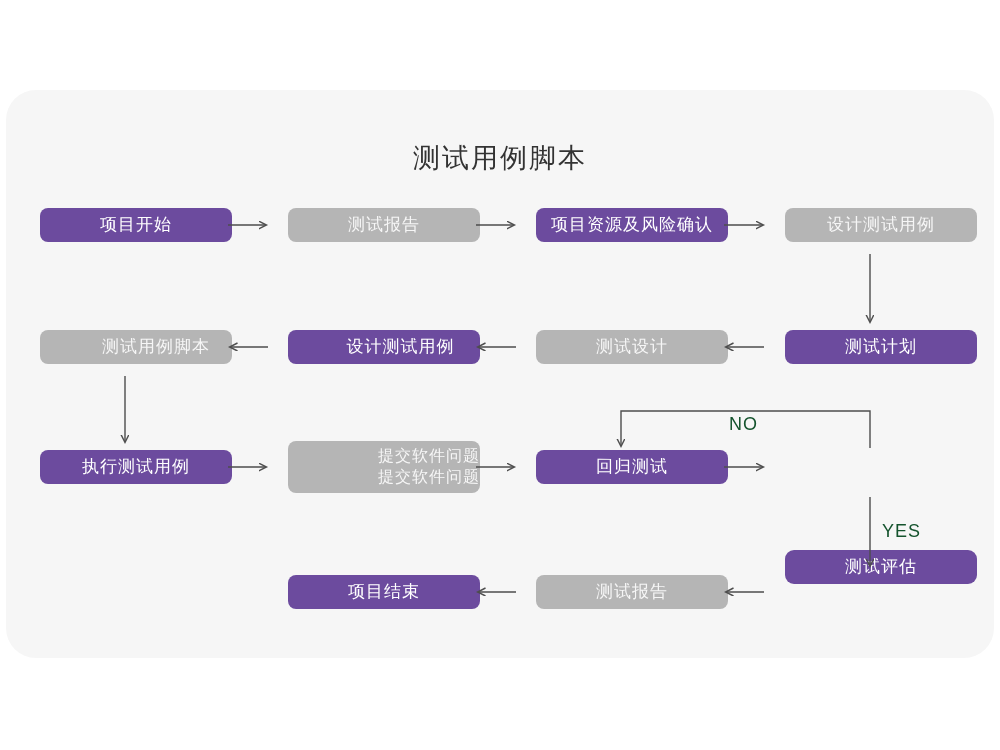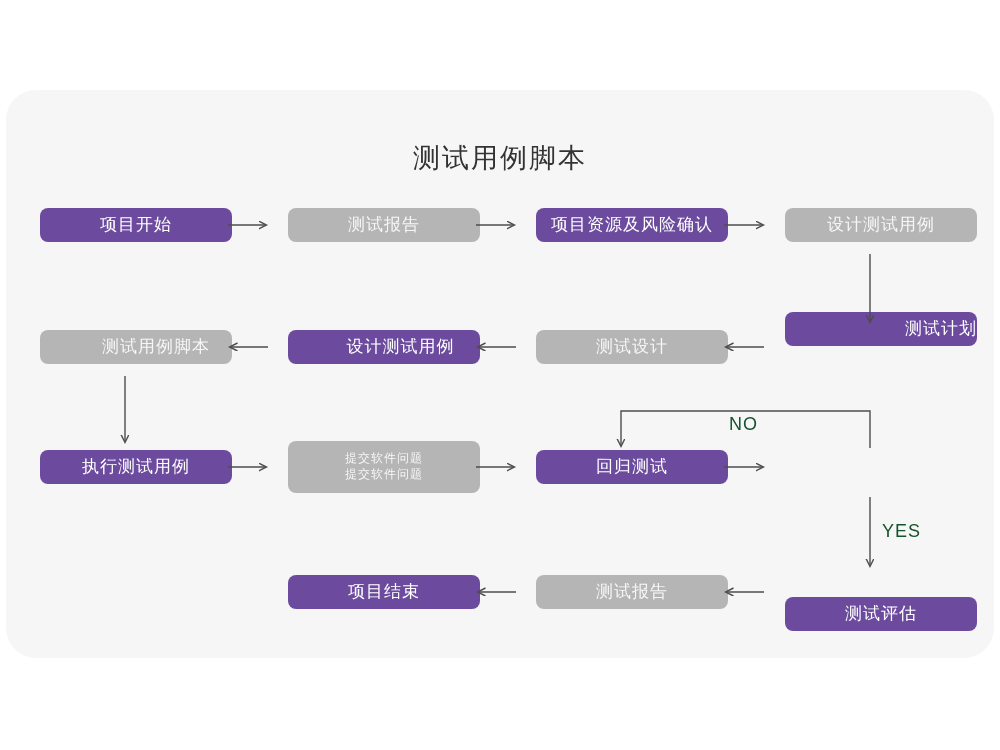--- a/index.html
+++ b/index.html
@@ -36,21 +36,21 @@
     align-items: center;
     justify-content: center;
     font-size: 17px;
     letter-spacing: 1px;
     line-height: 1.3;
     text-align: center;
     box-sizing: border-box;
   }
   .node.purple { background: #6C4B9E; color: #ffffff; }
   .node.gray   { background: #B5B5B5; color: rgba(255,255,255,0.88); }
-  .node.tall   { height: 52px; font-size: 12px; }
+  .node.tall   { height: 52px; font-size: 16px; align-items: flex-end; }
   .arrows { position: absolute; left: 0; top: 0; width: 1000px; height: 750px; pointer-events: none; }
   .edge-label {
     position: absolute;
     font-size: 18px;
     color: #14532d;
     letter-spacing: 1px;
   }
 </style>
 </head>
 <body>
@@ -76,42 +76,42 @@
 
   <div class="node gray" style="left:40px;  top:330px;padding-left:40px;">
       <span>测试用例脚本</span>
     </div>
   <div class="node purple" style="left:288px; top:330px;padding-left:33px;">
       <span>设计测试用例</span>
     </div>
   <div class="node gray" style="left:536px; top:330px;">
       <span>测试设计</span>
     </div>
-  <div class="node purple" style="left:785px; top:312px;align-items:flex-end;">
+  <div class="node purple" style="left:785px; top:330px;">
       <span>测试计划</span>
     </div>
 
   <div class="node purple" style="left:40px;  top:450px;">
       <span>执行测试用例</span>
     </div>
   <div class="node gray tall" style="left:288px; top:441px;">
     <span>提交软件问题</span>
     <span>提交软件问题</span>
   </div>
   <div class="node purple" style="left:536px; top:450px;">
       <span>回归测试</span>
     </div>
 
   <div class="node purple" style="left:288px; top:575px;">
       <span>项目结束</span>
     </div>
   <div class="node gray" style="left:536px; top:575px;">
       <span>测试报告</span>
     </div>
-  <div class="node purple" style="left:785px; top:597px;">
+  <div class="node purple" style="left:785px; top:550px;border-radius:9px;">
       <span>测试评估</span>
     </div>
 
   <div class="edge-label" style="left:729px; top:414px;">NO</div>
   <div class="edge-label" style="left:882px; top:521px;">YES</div>
 
   <svg class="arrows" width="1000" height="750" viewBox="0 0 1000 750">
     <defs>
       <marker id="ah" markerWidth="10" markerHeight="10" refX="7.5" refY="4" orient="auto" markerUnits="userSpaceOnUse">
         <path d="M0,0 L8,4 L0,8" fill="none" stroke="#4d4d4d" stroke-width="1.4"></path>

